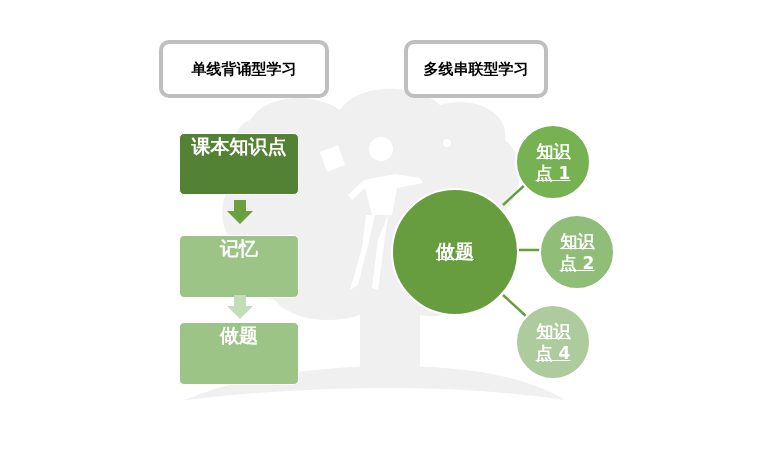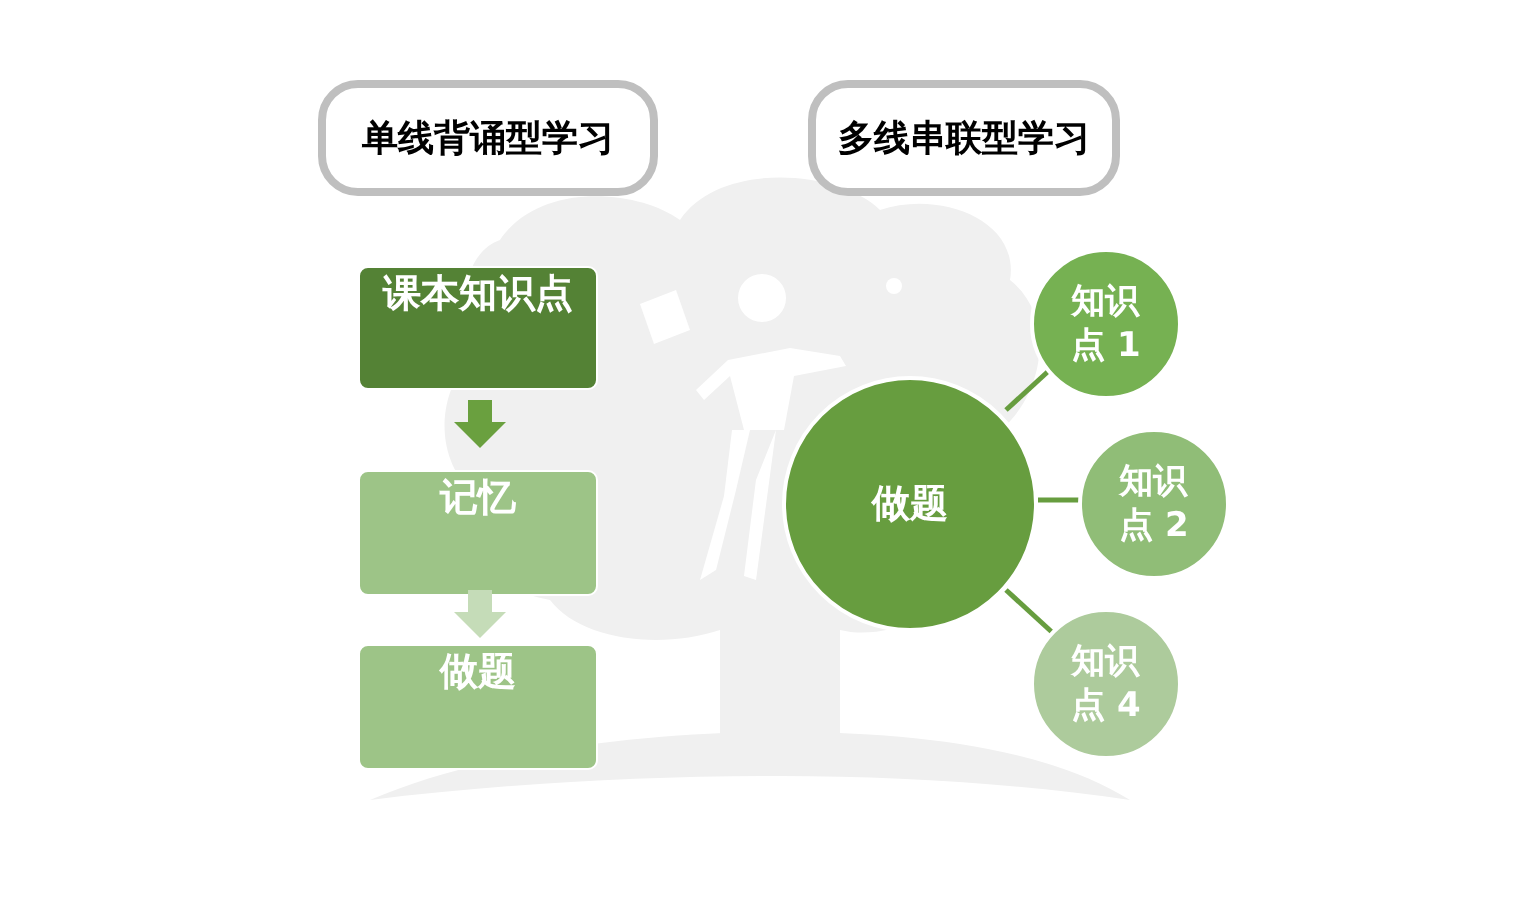--- a/index.html
+++ b/index.html
@@ -1,21 +1,21 @@
 <!DOCTYPE html>
 <html><head>
 <meta charset="utf-8">
 <style>
   html,body{margin:0;padding:0;background:#ffffff;}
   body{width:770px;height:452px;position:relative;overflow:hidden;font-family:"DejaVu Sans","Liberation Sans",sans-serif;}
   .bg-tree{position:absolute;left:0;top:0;width:770px;height:452px;}
-  .title-box{position:absolute;height:58px;border:4px solid #bfbfbf;border-radius:20px;background:#fff;box-sizing:border-box;display:flex;align-items:center;justify-content:center;font-weight:bold;font-size:18px;color:#000;}
+  .title-box{position:absolute;height:58px;border:4px solid #bfbfbf;border-radius:10px;background:#fff;box-sizing:border-box;display:flex;align-items:center;justify-content:center;font-weight:bold;font-size:15px;color:#000;}
   .step{position:absolute;left:179px;width:120px;border-radius:5px;display:flex;justify-content:center;color:#fff;font-weight:bold;font-size:19px;box-sizing:border-box;border:1px solid #fff;}
   .arrow{position:absolute;}
-  .circle{position:absolute;border-radius:50%;display:flex;align-items:center;justify-content:center;color:#fff;font-weight:bold;text-align:left;border:2px solid #fff;box-sizing:border-box;}
+  .circle{position:absolute;border-radius:50%;display:flex;align-items:center;justify-content:center;color:#fff;font-weight:bold;text-align:right;border:2px solid #fff;box-sizing:border-box;text-decoration:underline;}
   .node{font-size:17px;line-height:22px;width:76px;height:76px;}
   .node span{display:block;}
 </style>
 </head>
 <body>
 
 <svg class="bg-tree" viewBox="0 0 770 452">
   <g fill="#f0f0f0">
     <path d="M250 120 C270 90 320 95 340 110 C360 80 420 85 440 105 C470 95 510 110 505 140 C530 160 520 200 500 215 C520 240 505 280 480 290 C470 310 440 320 420 315 L420 370 L360 370 L360 315 C330 325 290 320 275 300 C245 295 225 270 235 245 C215 225 220 190 240 175 C225 150 235 125 250 120 Z"></path>
     <path d="M185 400 C250 372 340 366 390 366 C450 366 520 372 565 400 C510 392 450 388 390 388 C320 388 250 392 185 400 Z"></path>
@@ -27,21 +27,21 @@
     <path d="M388 215 L382 260 L378 290 L372 288 L378 240 Z"></path>
     <path d="M320 152 L338 145 L345 165 L327 172 Z"></path>
     <circle cx="447" cy="143" r="4"></circle>
   </g>
 </svg>
 
 <div class="title-box" style="left:159px;top:40px;width:170px;">
   <span>单线背诵型学习</span>
 </div>
 
-<div class="title-box" style="left:404px;top:40px;width:156px;">
+<div class="title-box" style="left:404px;top:40px;width:144px;">
   <span>多线串联型学习</span>
 </div>
 
 <div class="step" style="top:133px;height:62px;background:#548235;">
   <span>课本知识点</span>
 </div>
 
 <svg class="arrow" style="left:227px;top:200px;" width="26" height="24" viewBox="0 0 26 24">
   <path d="M7 0 H19 V11 H26 L13 24 L0 11 H7 Z" fill="#6aa03f"></path>
 </svg>

